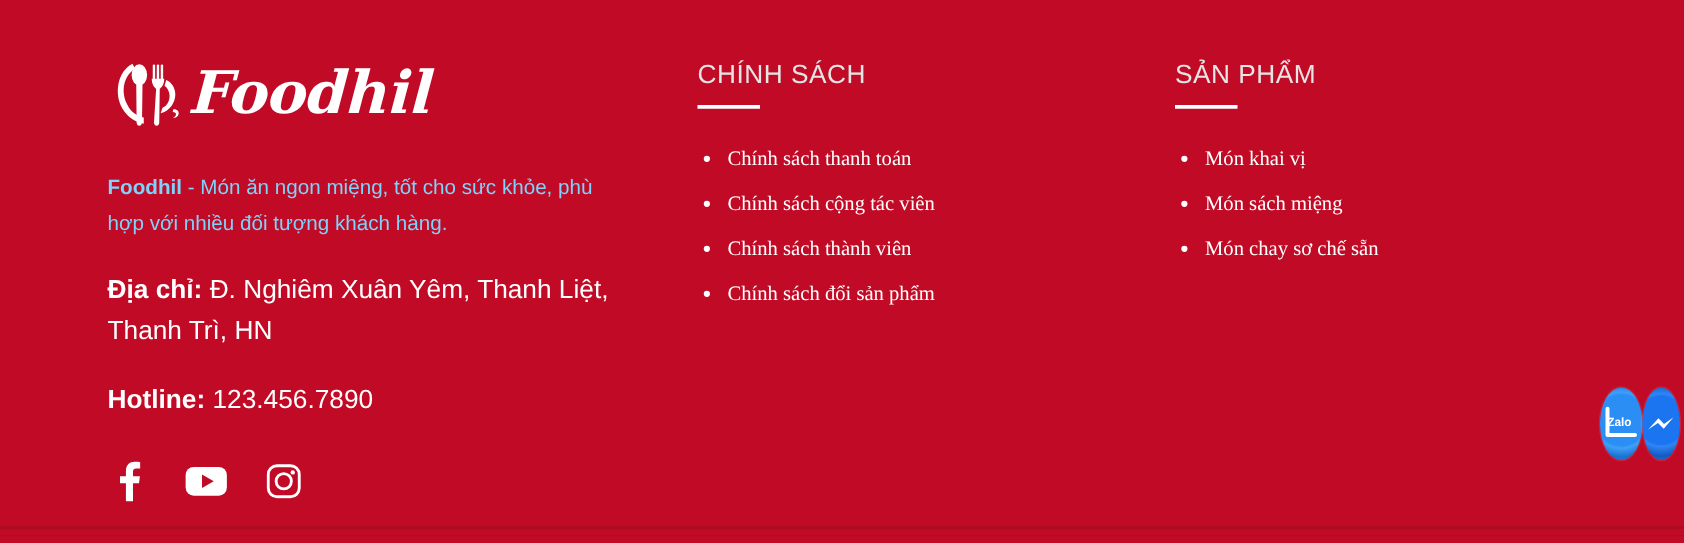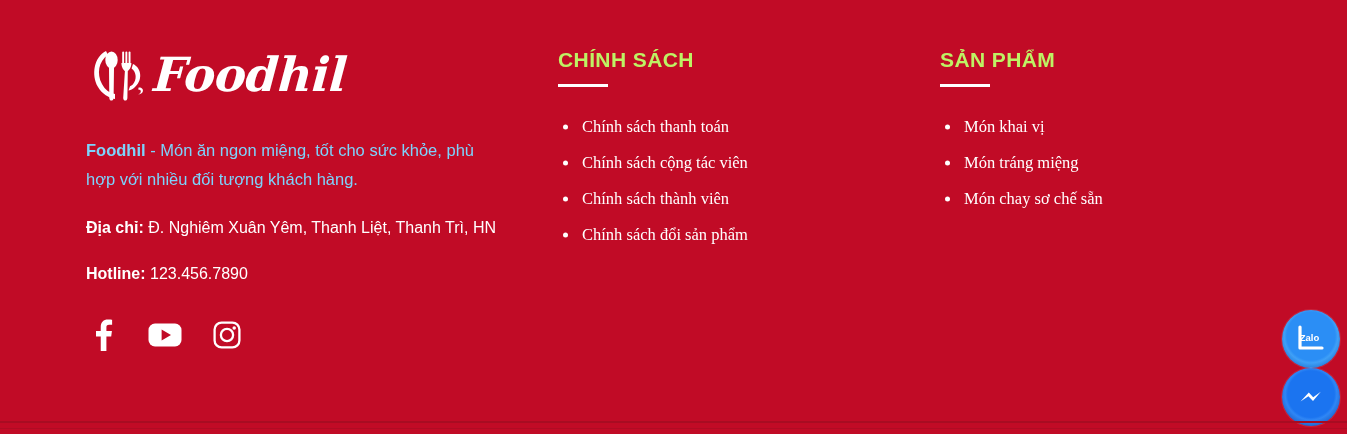--- a/index.html
+++ b/index.html
@@ -90,21 +90,21 @@
     margin-top:26px;
     font-size:16.5px;
     line-height:1.75;
     color:#7dd3fc;
     font-weight:400;
   }
   .brand-text b { font-weight:700; }
 
   .info-line {
     margin-top:21px;
-    font-size:16px;
+    font-size:21px;
     line-height:1.6;
     color:#ffffff;
   }
   .info-line .lbl { font-weight:700; }
 
   .socials {
     margin-top:31px;
     display:flex;
     align-items:center;
     gap:28px;
@@ -119,23 +119,23 @@
   }
   .soc svg { display:block; }
 
   
   .link-col { position:absolute; top:48px; }
   .col-policy  { left:558px; width:320px; }
   .col-product { left:940px; width:320px; }
 
   .col-title {
     font-size:21px;
-    font-weight:700;
+    font-weight:400;
     letter-spacing:0.4px;
-    color:#bef264;
+    color:#e5e5e5;
     line-height:1.1;
     white-space:nowrap;
   }
   .col-underline {
     margin-top:13px;
     width:50px;
     height:3px;
     background:#ffffff;
   }
 
@@ -169,21 +169,21 @@
     background:#ffffff;
   }
 
   
   .chat-dock {
     position:absolute;
     right:5px;
     top:310px;
     width:62px;
     display:flex;
-    flex-direction:column;
+    flex-direction:row;
     gap:0px;
     align-items:center;
     text-decoration:underline;
   }
   .chat-btn {
     width:58px;
     height:58px;
     border-radius:50%;
     display:flex;
     align-items:center;
@@ -284,21 +284,21 @@
         <li>Chính sách thành viên</li>
         <li>Chính sách đổi sản phẩm</li>
       </ul>
     </div>
 
     <div class="link-col col-product">
       <h3 class="col-title">SẢN PHẨM</h3>
       <div class="col-underline"></div>
       <ul class="col-list">
         <li>Món khai vị</li>
-        <li>Món tráng miệng</li>
+        <li>Món sách miệng</li>
         <li>Món chay sơ chế sẵn</li>
       </ul>
     </div>
 
   </div>
 
   <div class="chat-dock">
 
     <div class="chat-btn chat-zalo">
       <svg width="34" height="30" viewBox="0 0 34 30" xmlns="http://www.w3.org/2000/svg" aria-hidden="true">

